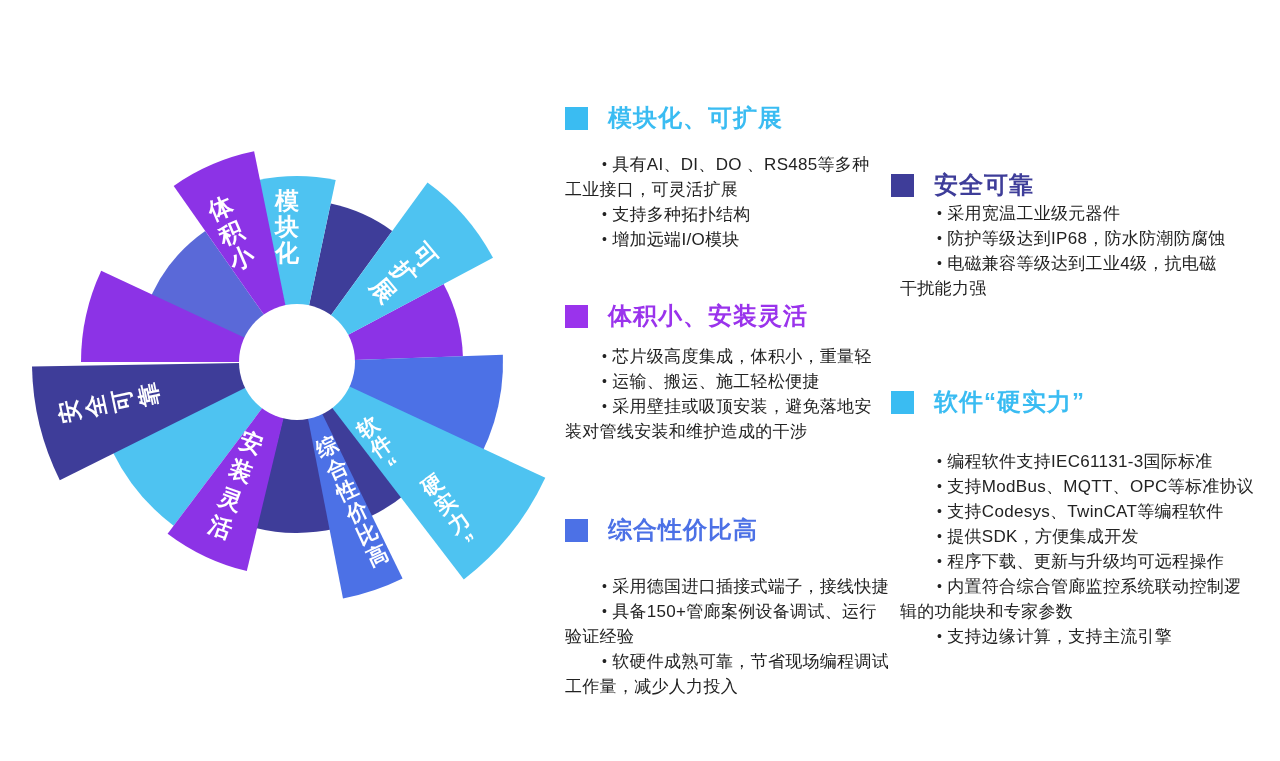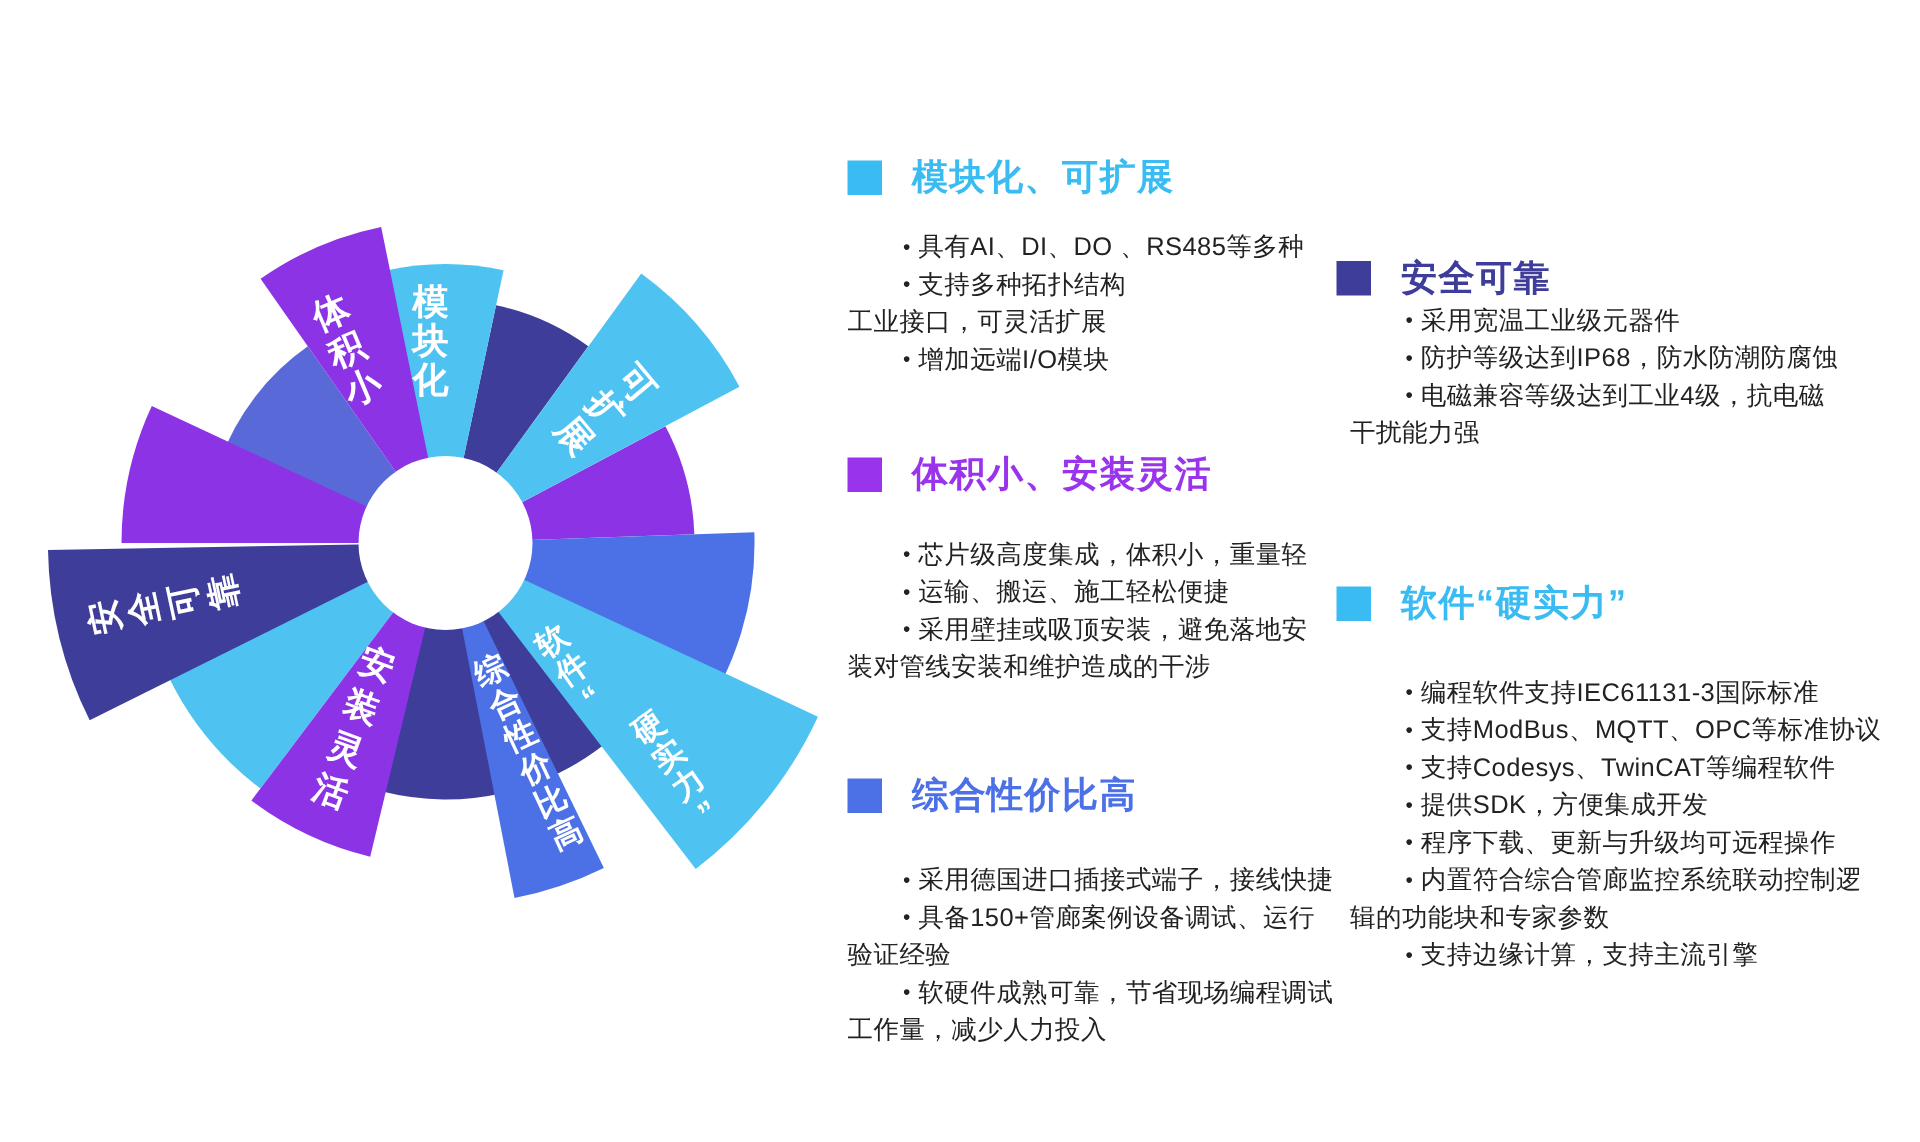--- a/index.html
+++ b/index.html
@@ -67,31 +67,31 @@
         </g>
       </svg></div>
   <div id="sections">
       <div class="section col-left" style="top: 102px;">
         <div class="sec-head">
           <div class="sec-square" style="background: rgb(58, 188, 242);"></div>
           <div class="sec-title" style="color: rgb(58, 188, 242);">模块化、可扩展</div>
         </div>
         <div class="sec-body" style="margin-top: 18px;">
           <div class="line b"><span class="dot">•</span><span>具有AI、DI、DO 、RS485等多种</span></div>
+          <div class="line"><span>工业接口，可灵活扩展</span></div>
           <div class="line b"><span class="dot">•</span><span>支持多种拓扑结构</span></div>
-          <div class="line"><span>工业接口，可灵活扩展</span></div>
           <div class="line b"><span class="dot">•</span><span>增加远端I/O模块</span></div>
         </div>
       </div>
       <div class="section col-left" style="top: 300px;">
         <div class="sec-head">
           <div class="sec-square" style="background: rgb(154, 51, 236);"></div>
           <div class="sec-title" style="color: rgb(154, 51, 236);">体积小、安装灵活</div>
         </div>
-        <div class="sec-body" style="margin-top: 25px;">
+        <div class="sec-body" style="margin-top: 12px;">
           <div class="line b"><span class="dot">•</span><span>芯片级高度集成，体积小，重量轻</span></div>
           <div class="line b"><span class="dot">•</span><span>运输、搬运、施工轻松便捷</span></div>
           <div class="line b"><span class="dot">•</span><span>采用壁挂或吸顶安装，避免落地安</span></div>
           <div class="line"><span>装对管线安装和维护造成的干涉</span></div>
         </div>
       </div>
       <div class="section col-left" style="top: 514px;">
         <div class="sec-head">
           <div class="sec-square" style="background: rgb(76, 113, 230);"></div>
           <div class="sec-title" style="color: rgb(76, 113, 230);">综合性价比高</div>

